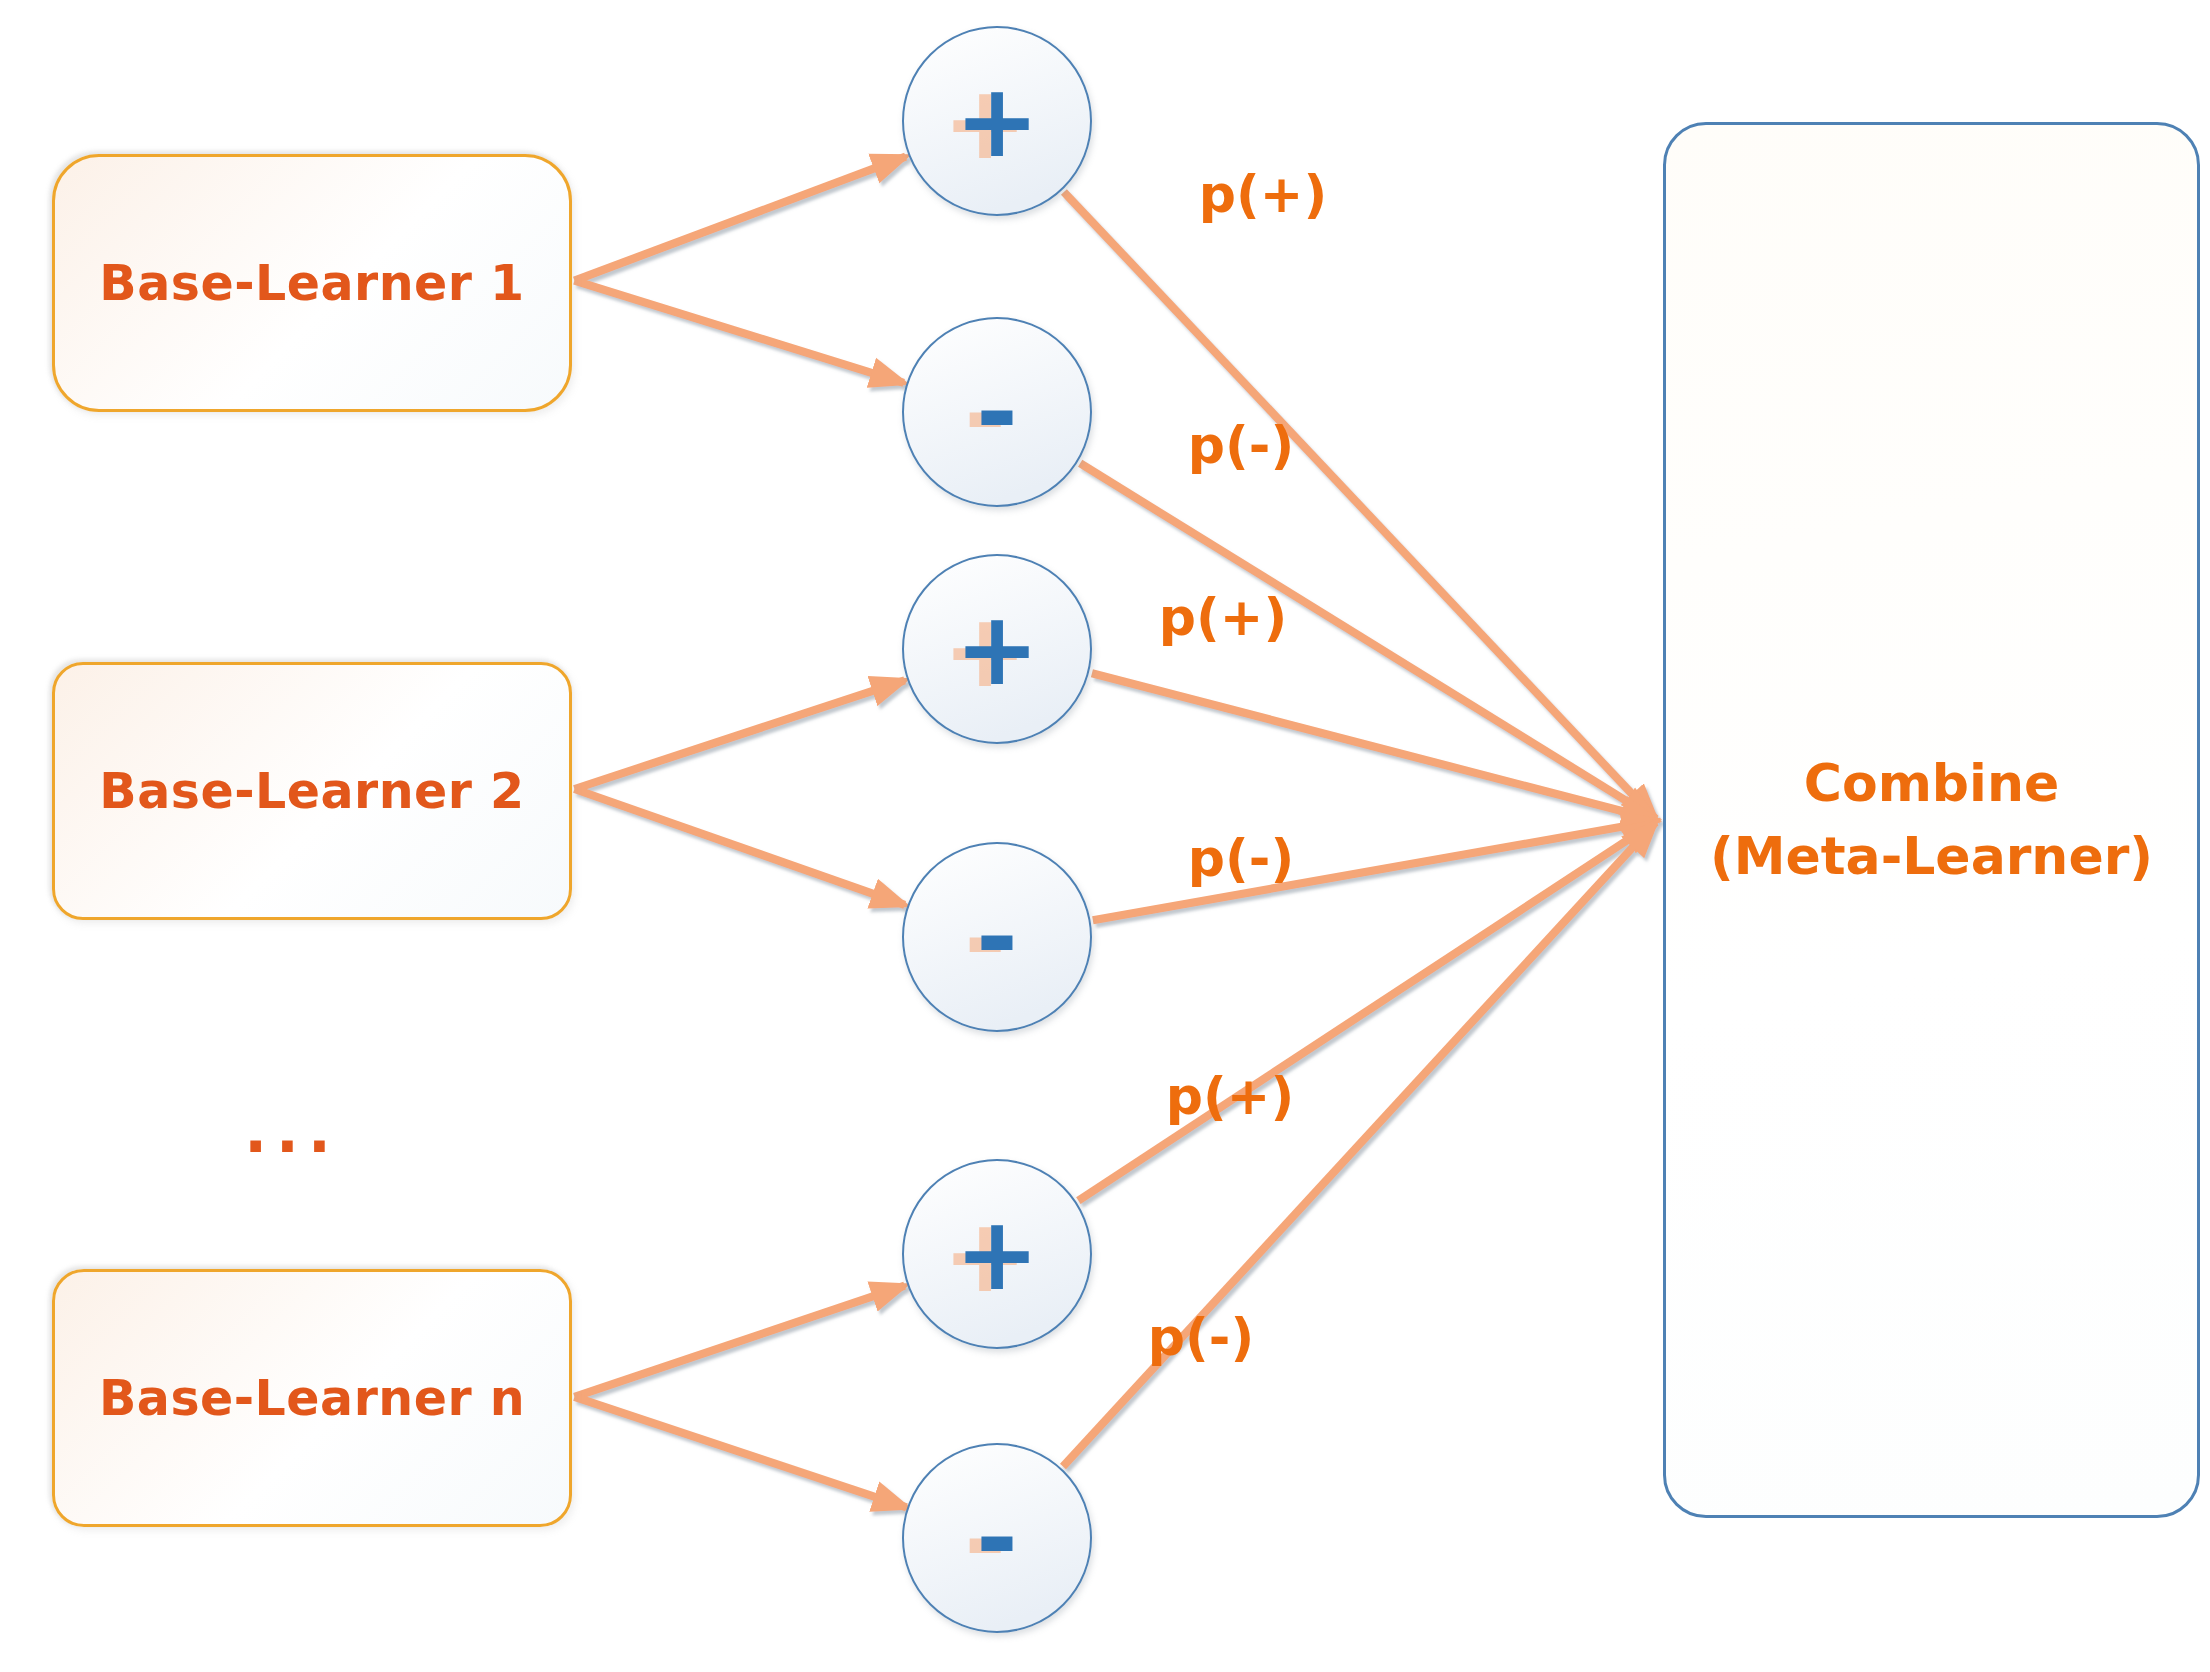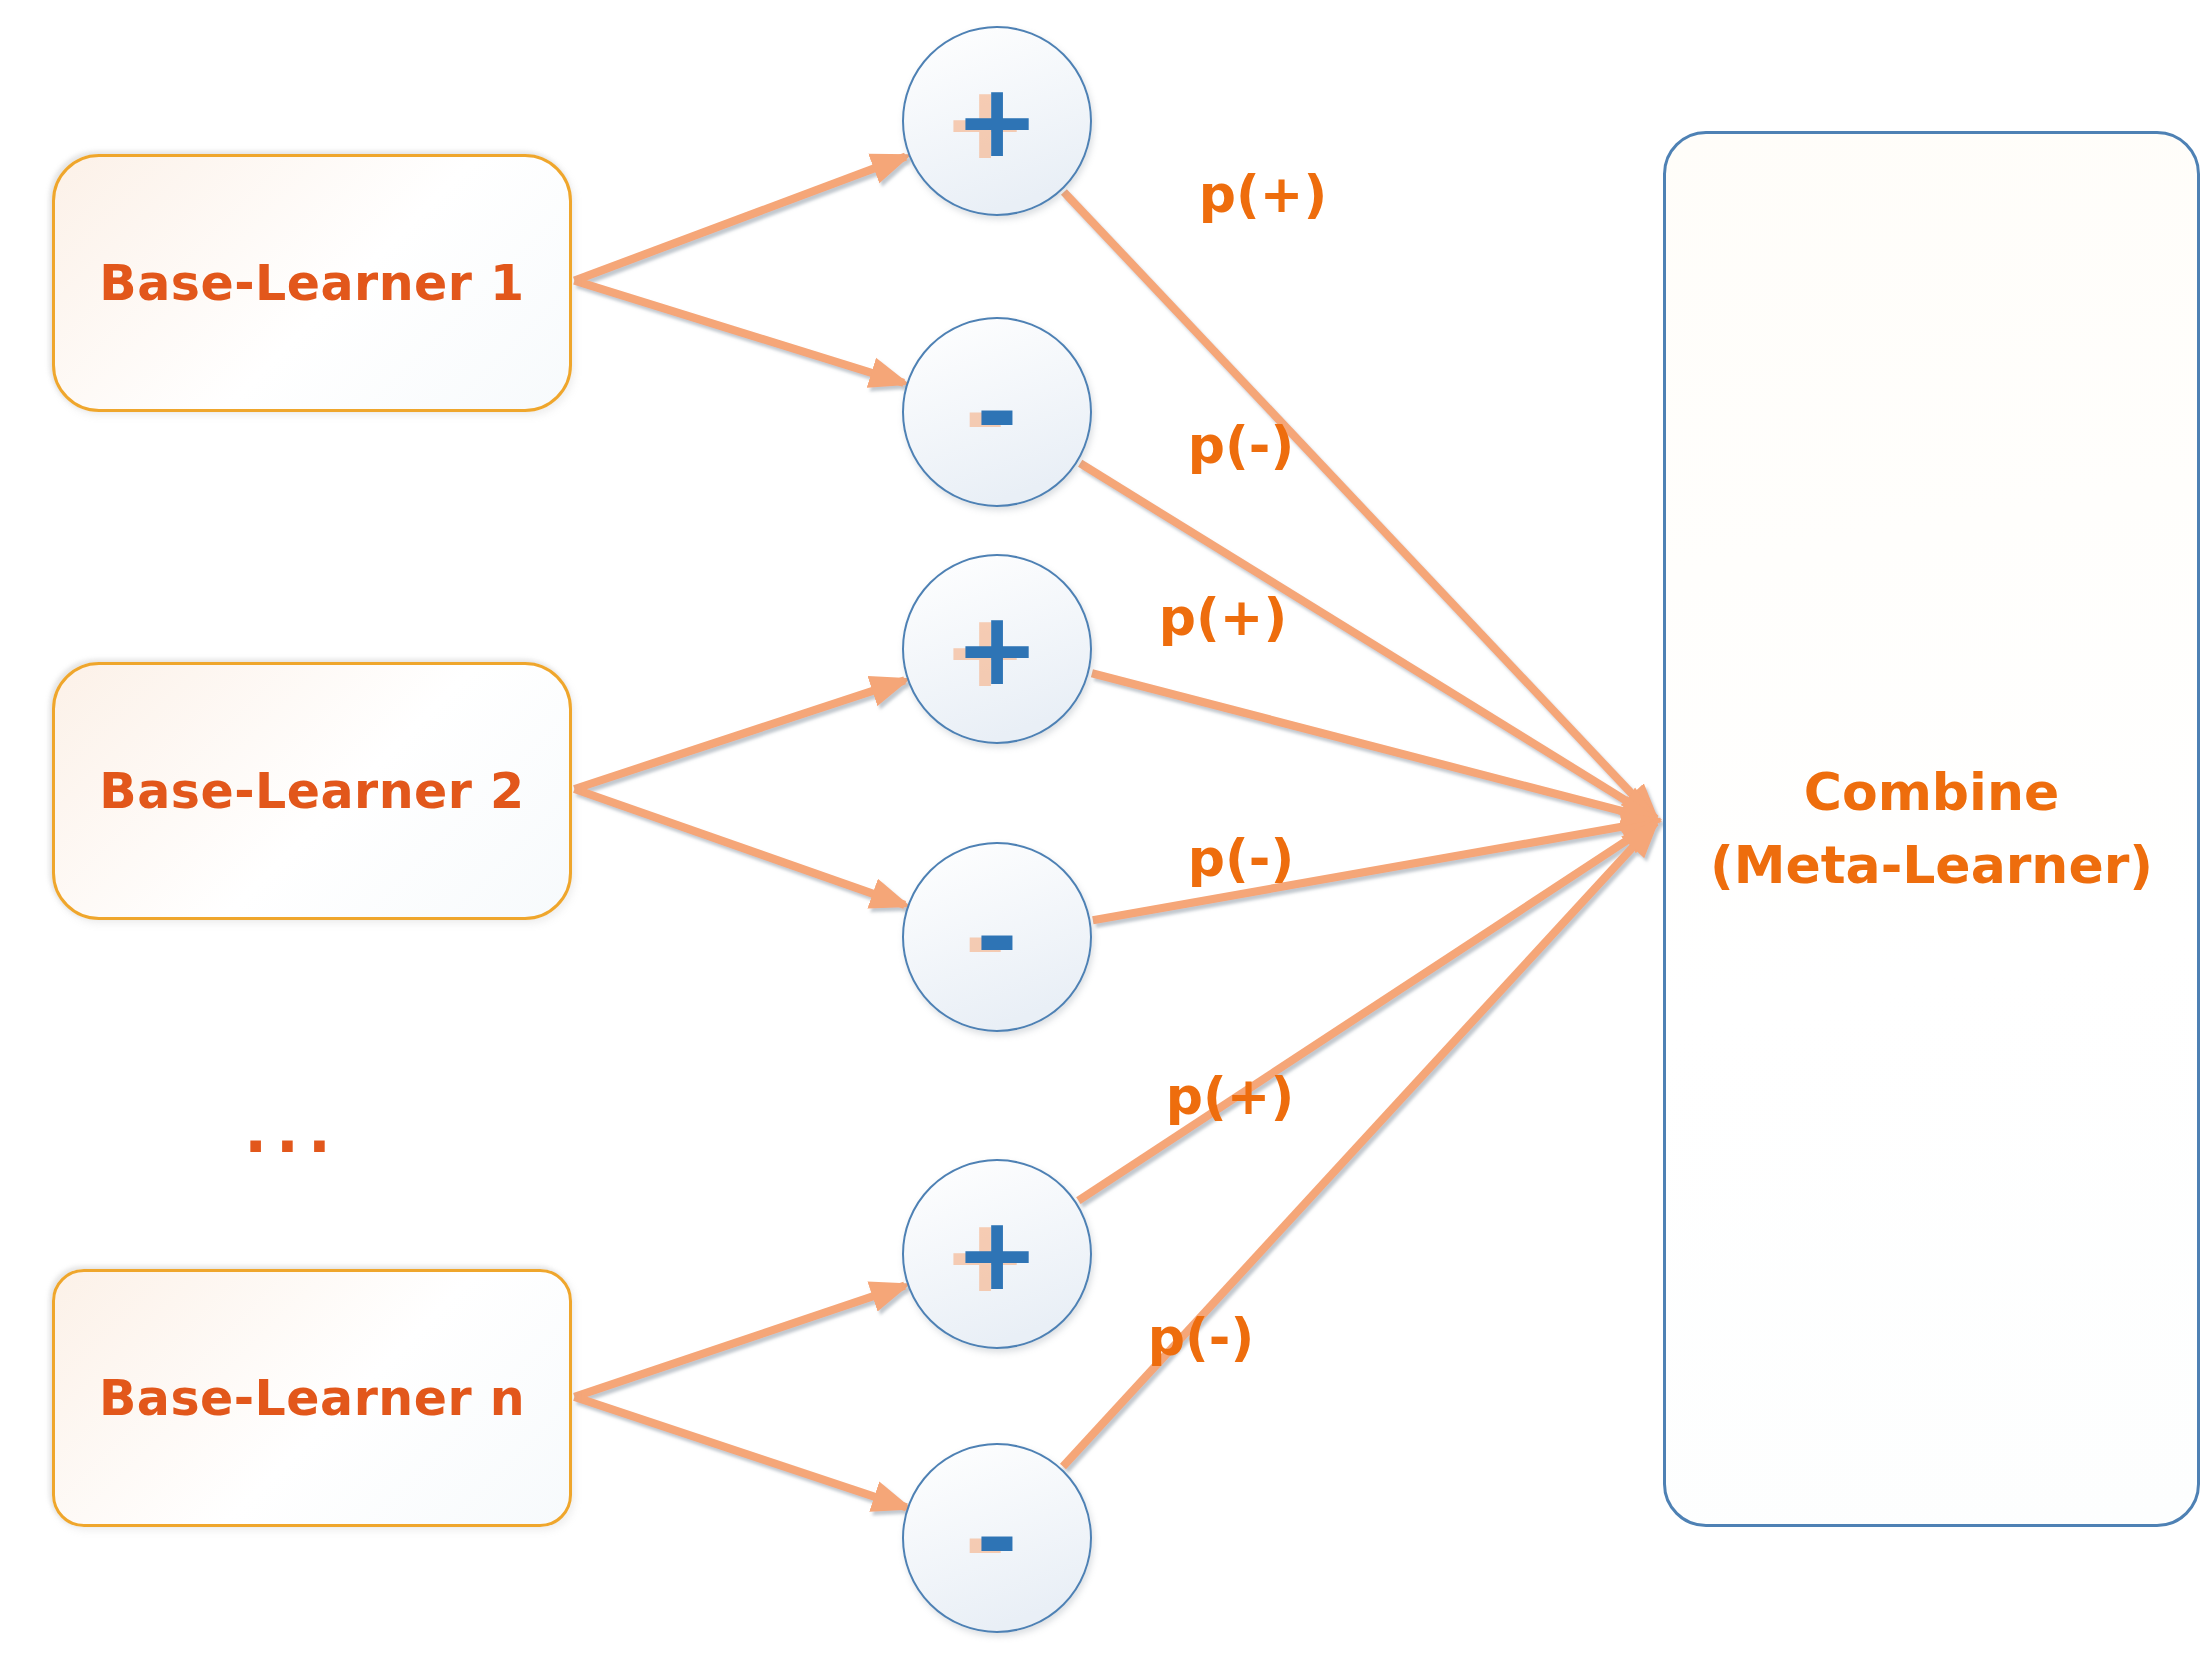--- a/index.html
+++ b/index.html
@@ -83,21 +83,21 @@
     position: absolute;
     transform: translate(-50%, -50%);
     color: var(--label-orange, #EE6D0D);
     font-size: 52px;
     font-weight: bold;
     white-space: nowrap;
   }
   .combiner-box {
     position: absolute;
     left: 1663px;
-    top: 131px;
+    top: 122px;
     width: 537px;
     height: 1396px;
     border: 3.6px solid var(--combiner-border-blue, #4E81B4);
     border-radius: 43px;
     background: linear-gradient(170deg, #fffdf9 0%, #ffffff 60%, #fdfefe 100%);
     display: flex;
     flex-direction: column;
     align-items: center;
     justify-content: center;
     box-sizing: border-box;
@@ -137,21 +137,21 @@
       <line class="connector" x1="1207" y1="744" x2="1830" y2="906" marker-end="url(#arrowhead)"></line>
       <line class="connector" x1="1208" y1="1017" x2="1830" y2="907" marker-end="url(#arrowhead)"></line>
       <line class="connector" x1="1192" y1="1327" x2="1830" y2="908" marker-end="url(#arrowhead)"></line>
       <line class="connector" x1="1175" y1="1621" x2="1830" y2="909" marker-end="url(#arrowhead)"></line>
     </g>
   </svg>
 
   <div class="bl-box" style="top:154px;">
     <span class="bl-label">Base-Learner 1</span>
   </div>
-  <div class="bl-box" style="top:662px;">
+  <div class="bl-box" style="top:662px;border-radius:31px;">
     <span class="bl-label">Base-Learner 2</span>
   </div>
   <div class="bl-box" style="top:1269px;border-radius:32px;">
     <span class="bl-label">Base-Learner n</span>
   </div>
 
   <div class="ellipsis">...</div>
 
   <div class="sign-node" style="left:902px; top:26px;">
     <span class="sign-glyph">+</span>

